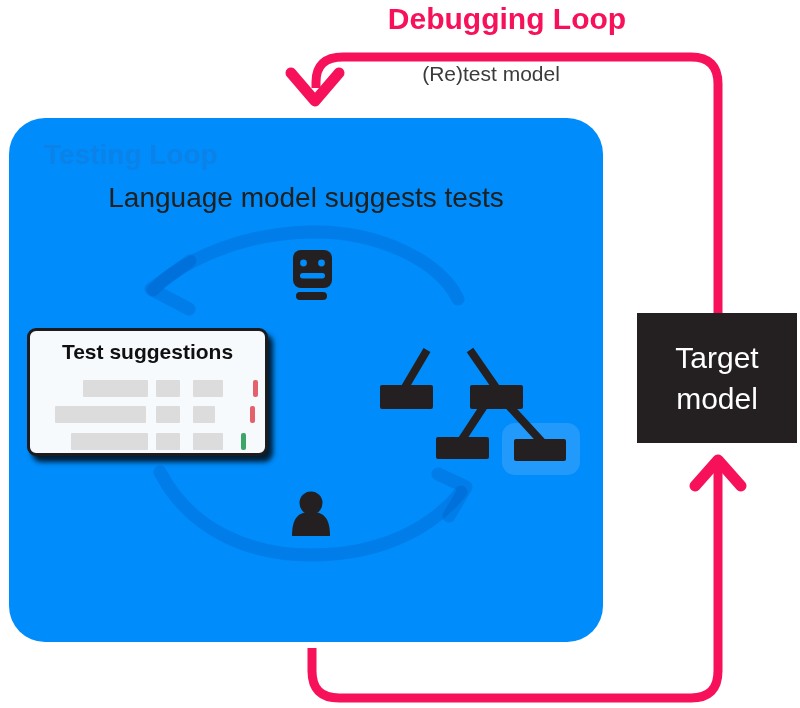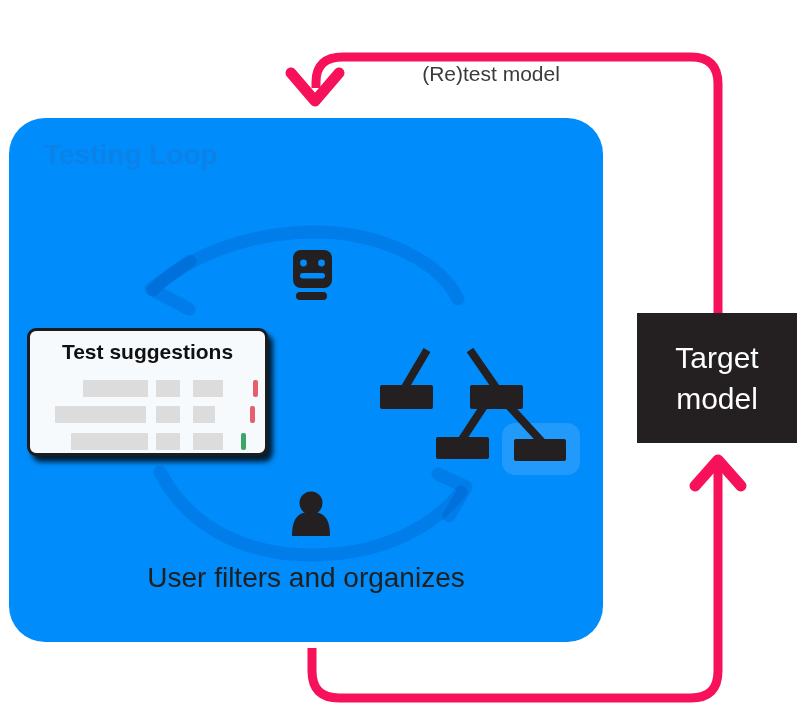--- a/index.html
+++ b/index.html
@@ -58,25 +58,26 @@
   .stroke-dark  { stroke: var(--dark); fill: none; }
   .stroke-faint { stroke: var(--inner-loop); fill: none; }
   .fill-dark { fill: var(--dark); }
   .fill-blue { fill: var(--blue); }
 </style>
 </head>
 <body>
 
 <div class="stage">
 
+  <div class="abs title-debug">Debugging Loop</div>
   <div class="abs retest">(Re)test model</div>
 
   <div class="abs bluebox">
     <div class="abs watermark">Testing Loop</div>
-    <div class="abs user-label">User filters and organizes</div>
+    <div class="abs lm-label">Language model suggests tests</div>
 
     <div class="abs card">
       <div class="abs card-title">Test suggestions</div>
       <div>
           <div class="sug-row" style="top: 49px;">
             <div class="sug-bar" style="left: 53px; width: 65px;"></div>
             <div class="sug-bar" style="left: 126px; width: 24px;"></div>
             <div class="sug-bar" style="left: 163px; width: 30px;"></div>
             <div class="sug-tick fail" style="left: 223px;"></div>
           </div>

